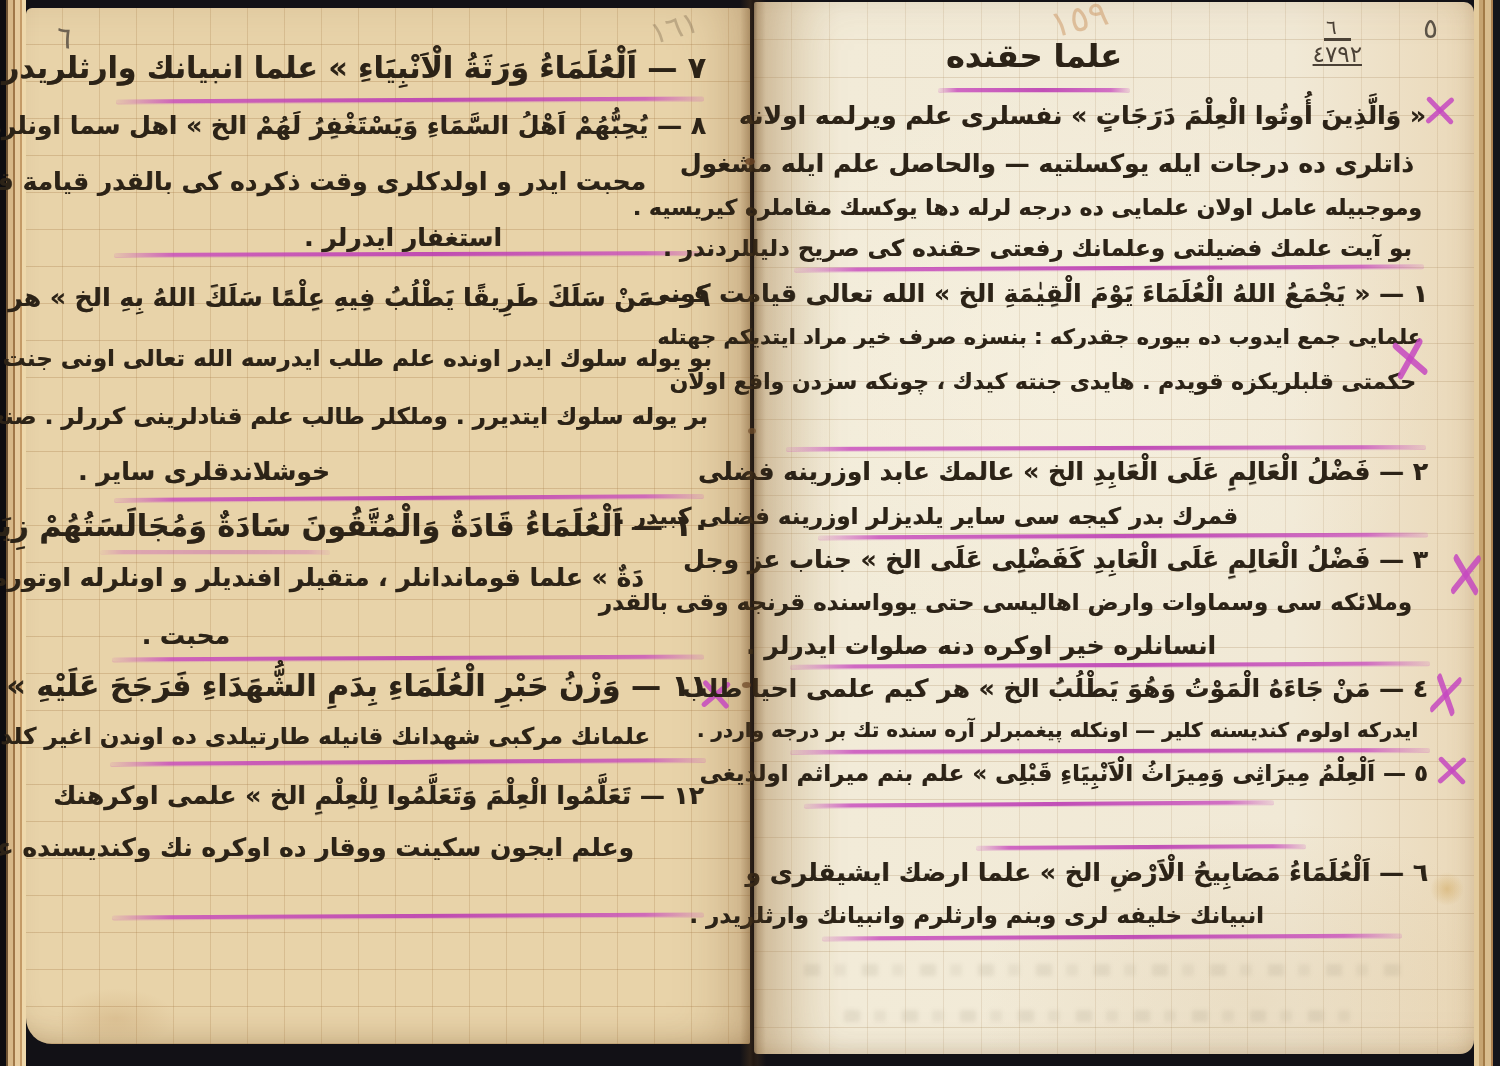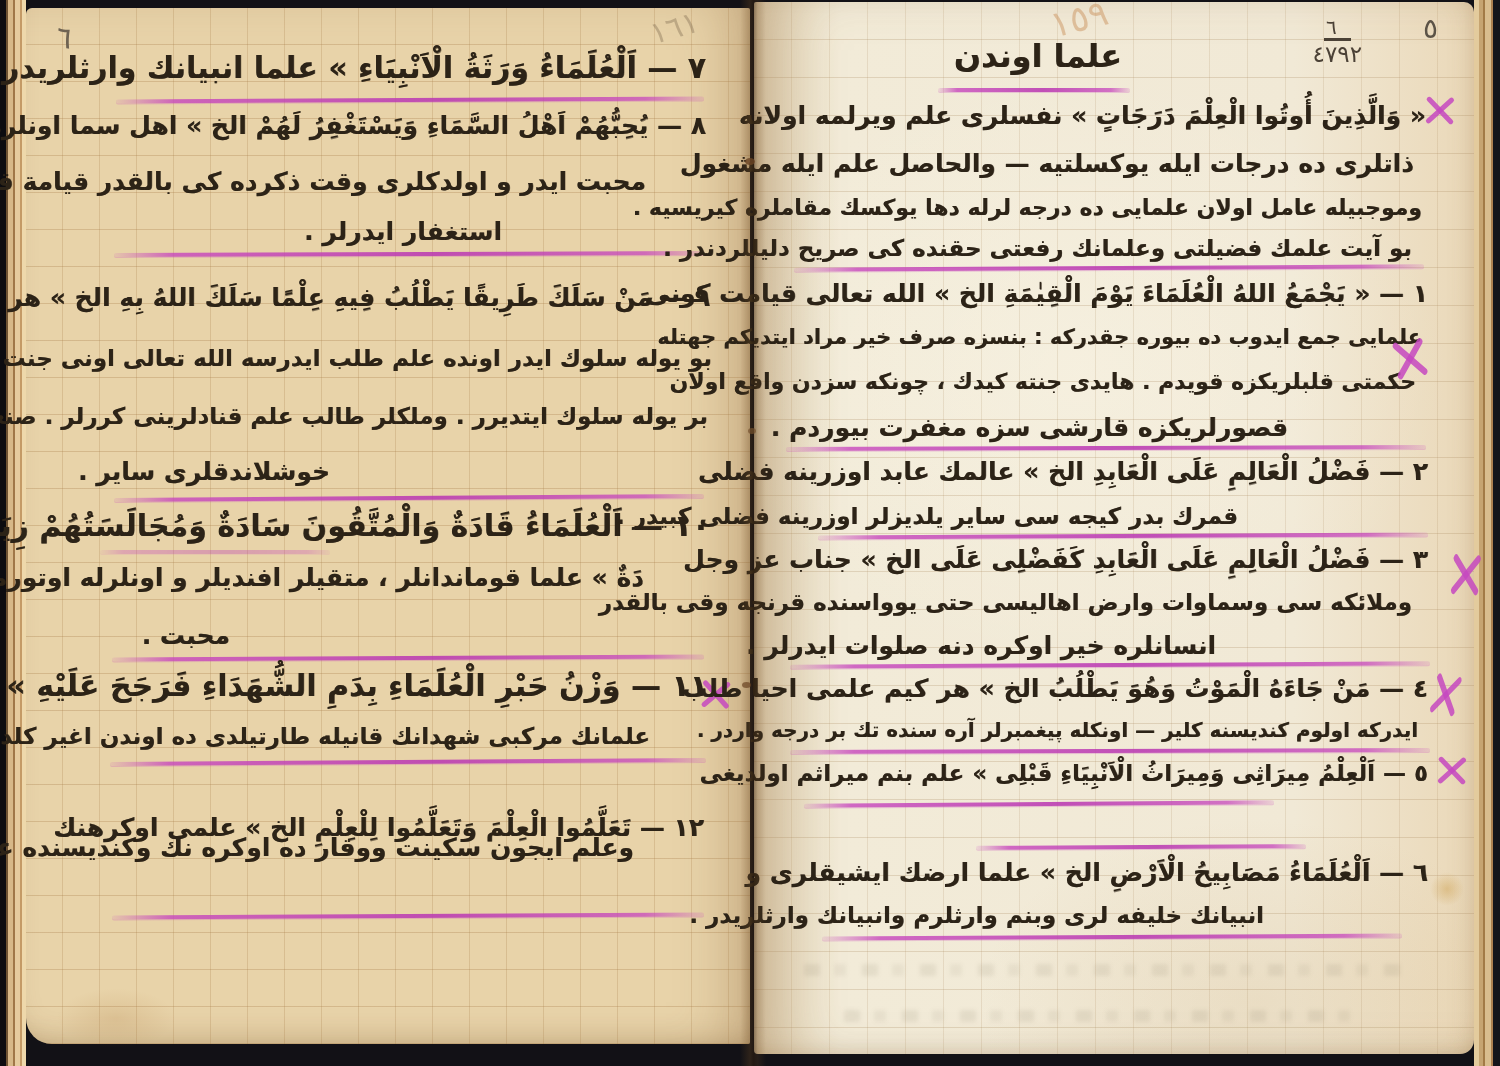--- a/index.html
+++ b/index.html
@@ -108,72 +108,71 @@
     <div class="grid"></div>
 
     <div class="pencil" style="left:30px;top:12px;font-size:30px;color:#6f6352;transform:rotate(9deg);">٦</div>
     <div class="pencil" style="right:52px;top:2px;font-size:30px;color:rgba(140,120,90,0.45);transform:rotate(-16deg);letter-spacing:6px;">١٦١</div>
 
     <div class="line t-big" style="top:40px;right:44px;">٧ — اَلْعُلَمَاءُ وَرَثَةُ الْاَنْبِيَاءِ »  علما انبيانك وارثلريدر .</div>
     <div class="rule" style="top:90px;right:46px;width:588px;transform:rotate(-0.3deg);"></div>
 
     <div class="line" style="top:102px;right:44px;">٨ — يُحِبُّهُمْ اَهْلُ السَّمَاءِ وَيَسْتَغْفِرُ لَهُمْ  الخ »  اهل سما اونلره</div>
     <div class="line" style="top:158px;right:104px;">محبت ايدر و اولدكلرى وقت ذكرده كى بالقدر قيامة قدر اونده</div>
-    <div class="line" style="top:208px;right:248px;">استغفار ايدرلر .</div>
+    <div class="line" style="top:214px;right:248px;">استغفار ايدرلر .</div>
     <div class="rule" style="top:244px;right:46px;width:590px;transform:rotate(-0.2deg);"></div>
 
     <div class="line" style="top:274px;right:40px;">٩ — مَنْ سَلَكَ طَرِيقًا يَطْلُبُ فِيهِ عِلْمًا سَلَكَ اللهُ بِهِ  الخ »  هر كيم</div>
     <div class="line" style="top:336px;right:38px;font-size:23px;">بو يوله سلوك ايدر اونده علم طلب ايدرسه الله تعالى اونى جنت يوللرندن</div>
     <div class="line" style="top:394px;right:42px;font-size:23px;">بر يوله سلوك ايتديرر . وملكلر طالب علم قنادلرينى كررلر . صنعتلرينى</div>
     <div class="line" style="top:448px;right:420px;">خوشلاندقلرى ساير .</div>
 
     <div class="rule" style="top:488px;right:46px;width:590px;transform:rotate(-0.4deg);"></div>
     <div class="line t-big" style="top:498px;right:40px;">١٠ — اَلْعُلَمَاءُ قَادَةٌ وَالْمُتَّقُونَ سَادَةٌ وَمُجَالَسَتُهُمْ زِيَا</div>
     <div class="rule" style="top:542px;right:420px;width:230px;opacity:.4;"></div>
     <div class="line" style="top:554px;right:106px;">دَةٌ »  علما قوماندانلر ، متقيلر افنديلر و اونلرله اوتورمه</div>
     <div class="line" style="top:612px;right:520px;">محبت .</div>
     <div class="rule" style="top:648px;right:46px;width:592px;transform:rotate(-0.3deg);"></div>
 
     <div class="line t-big" style="top:658px;right:42px;">١١ — وَزْنُ حَبْرِ الْعُلَمَاءِ بِدَمِ الشُّهَدَاءِ فَرَجَحَ عَلَيْهِ »</div>
     <div class="line" style="top:714px;right:100px;font-size:23px;">علمانك مركبى شهدانك قانيله طارتيلدى ده اوندن اغير كلدى .</div>
     <div class="rule" style="top:752px;right:44px;width:596px;transform:rotate(-0.4deg);"></div>
 
-    <div class="line" style="top:772px;right:46px;margin-top:32px;">١٢ — تَعَلَّمُوا الْعِلْمَ وَتَعَلَّمُوا لِلْعِلْمِ  الخ »  علمى اوكرهنك</div>
+    <div class="line" style="top:772px;right:46px;">١٢ — تَعَلَّمُوا الْعِلْمَ وَتَعَلَّمُوا لِلْعِلْمِ  الخ »  علمى اوكرهنك</div>
     <div class="line" style="top:824px;right:116px;">وعلم ايجون سكينت ووقار ده اوكره نك وكنديسنده علم</div>
     <div class="rule" style="top:906px;right:46px;width:592px;transform:rotate(-0.3deg);"></div>
 
     <div class="xmark" style="right:18px;top:670px;transform:rotate(6deg);"></div>
 
     <div class="spot" style="left:30px;top:980px;width:120px;height:60px;background:radial-gradient(rgba(170,120,60,0.18),transparent 70%);"></div>
   </div>
 
   <div class="page page-right">
     <div class="grid"></div>
 
     <div class="pencil" style="right:36px;top:10px;font-size:28px;color:#5c5347;">٥</div>
     <div class="pencil" style="right:366px;top:-4px;font-size:36px;color:rgba(205,155,105,0.55);transform:rotate(-14deg);letter-spacing:8px;">١٥٩</div>
 
     <div class="pencil" style="right:112px;top:14px;color:#4b4136;text-align:center;direction:rtl;">
       <div style="font-size:20px;border-bottom:3px solid #4b4136;display:inline-block;padding:0 14px 0 2px;line-height:1.1;">٦</div>
-      <div style="font-size:23px;line-height:1.15;letter-spacing:1px;">٤٧٩٢</div>
+      <div style="font-size:23px;line-height:1.15;letter-spacing:1px;text-decoration:underline;">٤٧٩٢</div>
     </div>
 
-    <div class="line" style="top:34px;right:352px;font-size:32px;">علما اوندن</div>
+    <div class="line" style="top:34px;right:352px;font-size:32px;">علما حقنده</div>
     <div class="rule" style="top:86px;right:344px;width:192px;"></div>
 
     <div class="line" style="top:98px;right:48px;">« وَالَّذِينَ أُوتُوا الْعِلْمَ دَرَجَاتٍ »  نفسلرى علم ويرلمه اولانه</div>
     <div class="line" style="top:146px;right:60px;">ذاتلرى ده درجات ايله يوكسلتيه — والحاصل علم ايله مشغول</div>
     <div class="line" style="top:192px;right:52px;font-size:22px;">وموجبيله عامل اولان علمايى ده درجه لرله دها يوكسك مقاملره كيريسيه .</div>
     <div class="line" style="top:232px;right:62px;font-size:23px;">بو آيت علمك فضيلتى وعلمانك رفعتى حقنده كى صريح دليللردندر .</div>
     <div class="rule" style="top:264px;right:50px;width:630px;transform:rotate(-0.3deg);"></div>
 
     <div class="line" style="top:276px;right:46px;">١ — « يَجْمَعُ اللهُ الْعُلَمَاءَ يَوْمَ الْقِيٰمَةِ الخ »  الله تعالى قيامت كونى</div>
     <div class="line" style="top:322px;right:52px;font-size:21px;">علمايى جمع ايدوب ده بيوره جقدركه : بنسزه صرف خير مراد ايتديكم جهتله</div>
     <div class="line" style="top:366px;right:58px;font-size:22px;">حكمتى قلبلريكزه قويدم . هايدى جنته كيدك ، چونكه سزدن واقع اولان</div>
-    <div class="line" style="top:410px;right:186px;">قصورلريكزه قارشى سزه مغفرت بيوردم .</div>
     <div class="rule" style="top:444px;right:48px;width:640px;transform:rotate(-0.2deg);"></div>
 
     <div class="line" style="top:454px;right:46px;">٢ — فَضْلُ الْعَالِمِ عَلَى الْعَابِدِ  الخ »  عالمك عابد اوزرينه فضلى</div>
     <div class="line" style="top:500px;right:236px;font-size:23px;">قمرك بدر كيجه سى ساير يلديزلر اوزرينه فضلى كبيدر .</div>
     <div class="rule" style="top:532px;right:46px;width:610px;transform:rotate(-0.3deg);"></div>
 
     <div class="line" style="top:542px;right:46px;">٣ — فَضْلُ الْعَالِمِ عَلَى الْعَابِدِ كَفَضْلِى عَلَى  الخ »  جناب عز وجل</div>
     <div class="line" style="top:586px;right:62px;font-size:23px;">وملائكه سى وسماوات وارض اهاليسى حتى يوواسنده قرنجه وقى بالقدر</div>
     <div class="line" style="top:628px;right:258px;">انسانلره خير اوكره دنه صلوات ايدرلر .</div>
     <div class="rule" style="top:661px;right:44px;width:640px;transform:rotate(-0.3deg);"></div>

